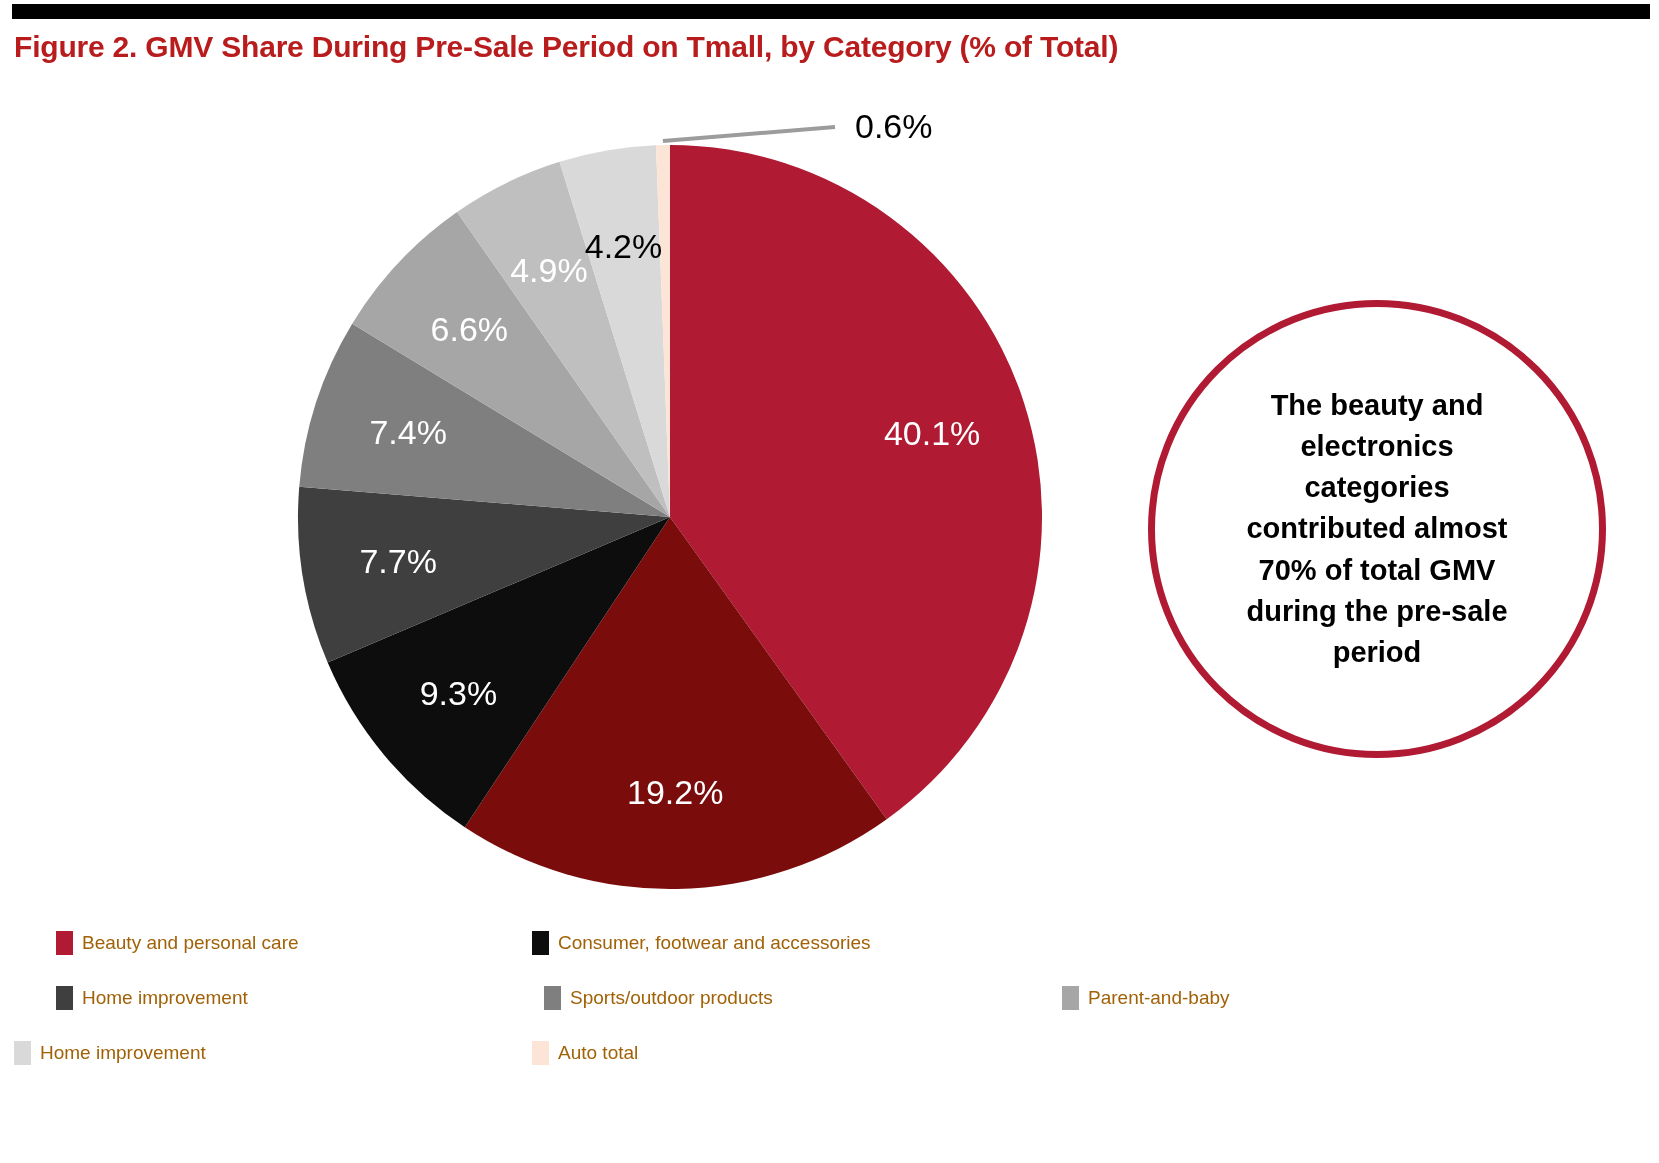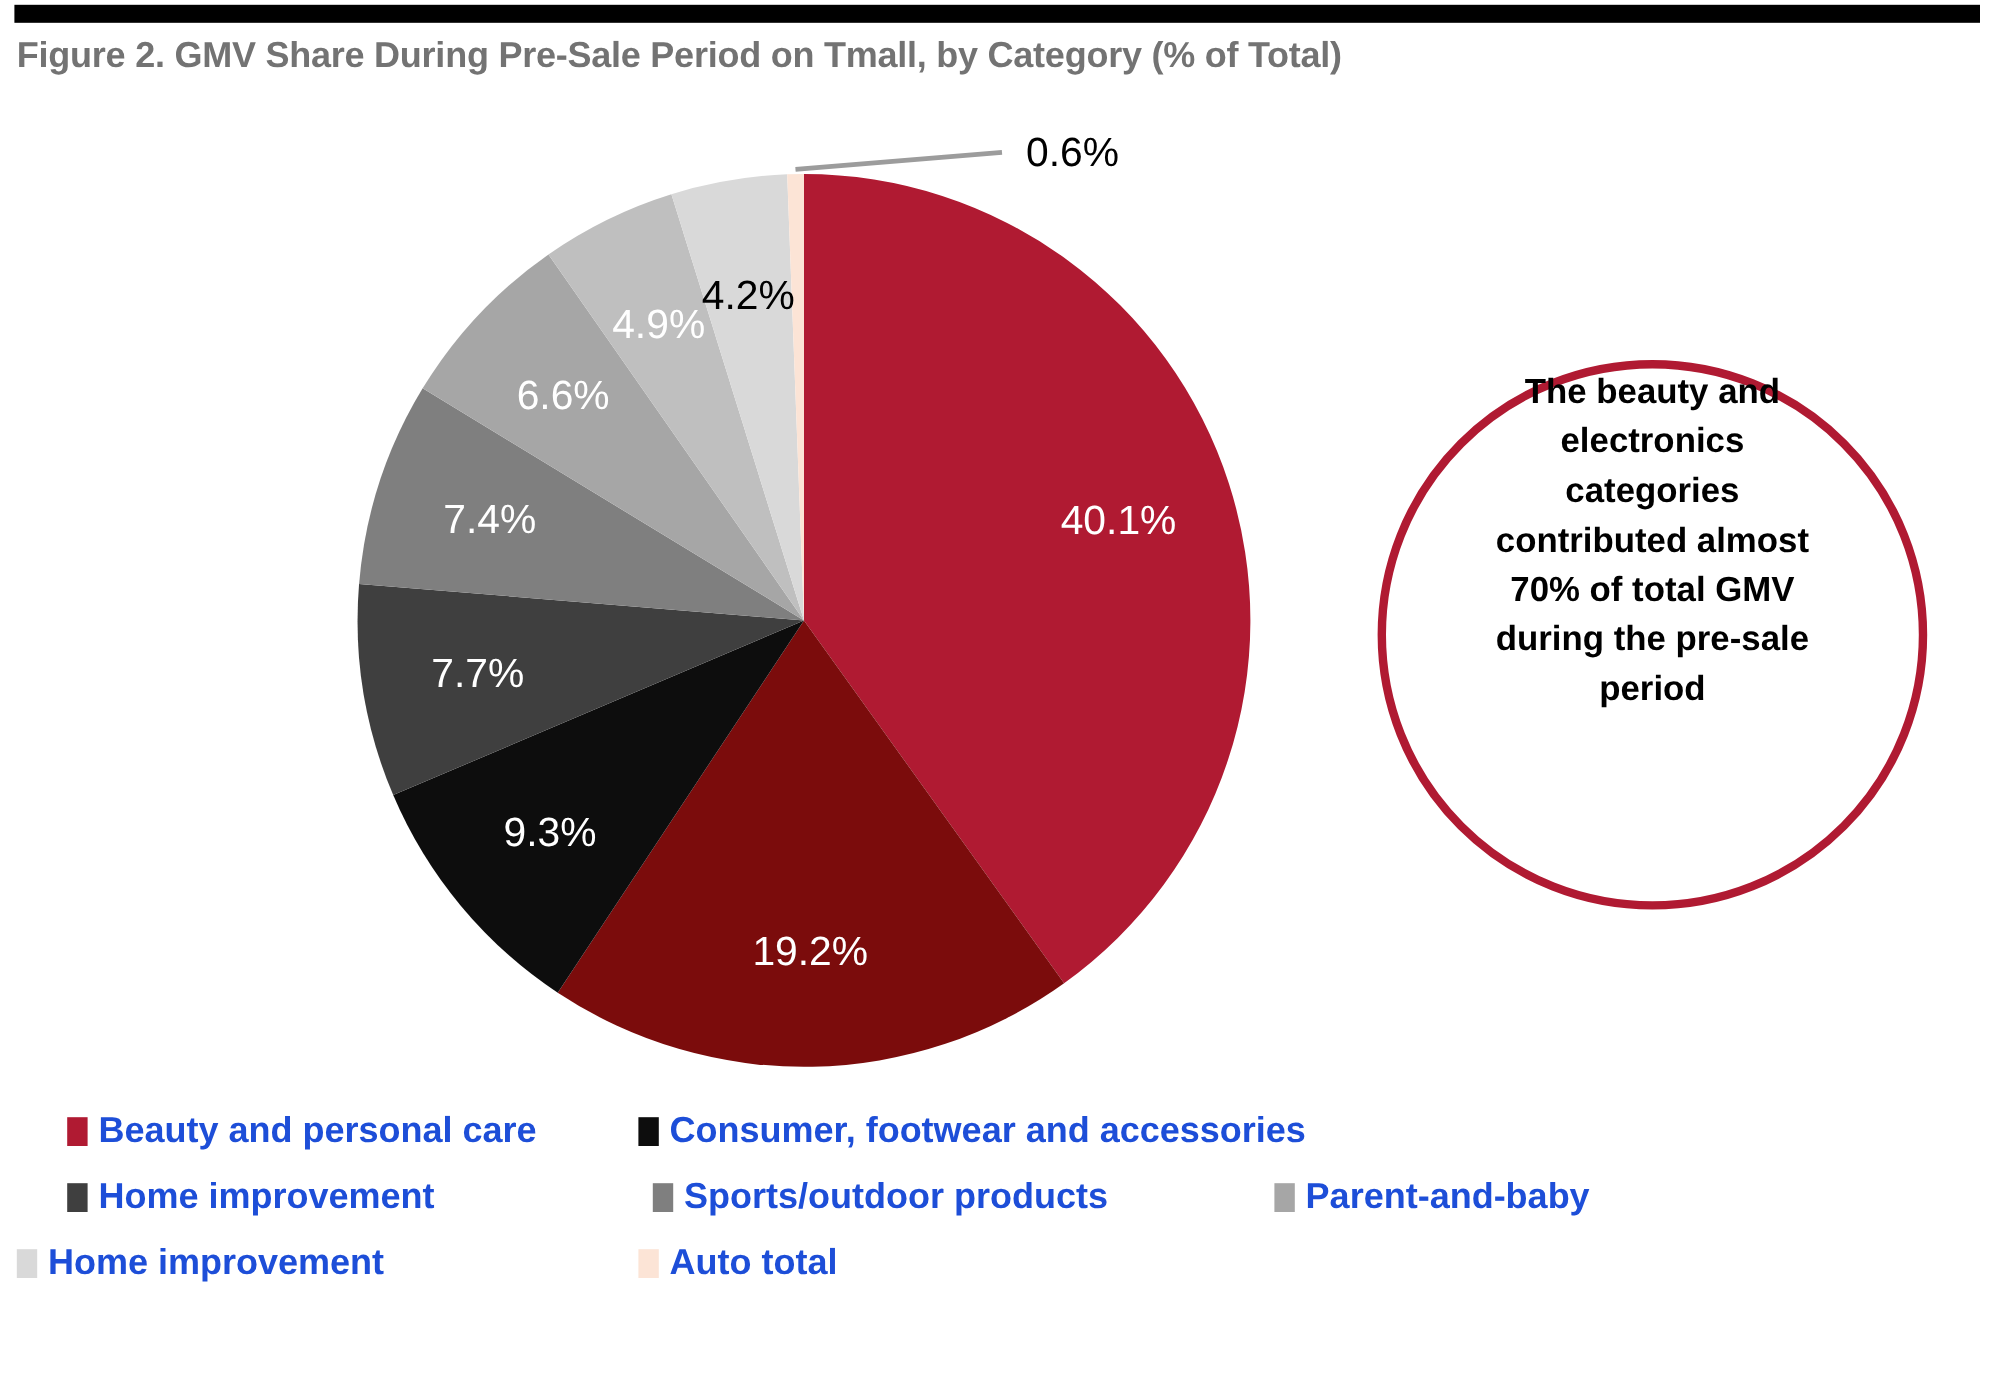--- a/index.html
+++ b/index.html
@@ -29,21 +29,21 @@
 
   
   #figure-title {
     position: absolute;
     left: 14px;
     top: 30px;
     width: 1600px;
     font-size: 30px;
     font-weight: bold;
     letter-spacing: -0.2px;
-    color: #737373;
+    color: #b91c1c;
     white-space: nowrap;
   }
 
   
   #plot-area {
     position: absolute;
     left: 0px;
     top: 90px;
     width: 1659px;
     height: 830px;
@@ -72,21 +72,21 @@
   #annotation-circle {
     position: absolute;
     left: 1148px;
     top: 300px;
     width: 458px;
     height: 458px;
     border: 7px solid #B01A32;
     border-radius: 50%;
     box-sizing: border-box;
     display: flex;
-    align-items: flex-start;
+    align-items: center;
     justify-content: center;
   }
   #annotation-text {
     width: 300px;
     text-align: center;
     font-size: 29px;
     font-weight: bold;
     line-height: 1.42;
     color: #000000;
   }
@@ -112,24 +112,23 @@
   .legend-item.col1 { width: 530px; padding-left: 56px; box-sizing: border-box; }
   .legend-item.col2 { width: 530px; padding-left: 14px; box-sizing: border-box; }
   .legend-item.col3 { width: 590px; padding-left: 2px;  box-sizing: border-box; }
   .legend-swatch {
     width: 17px;
     height: 24px;
     flex: 0 0 auto;
     margin-right: 9px;
   }
   .legend-text {
-    font-size: 30px;
-    color: #1d4ed8;
+    font-size: 19px;
+    color: #a16207;
     line-height: 1;
-    font-weight: bold;
   }
 </style>
 </head>
 <body>
 
 <div id="top-rule"></div>
 
 <div id="figure-title">Figure 2. GMV Share During Pre-Sale Period on Tmall, by Category (% of Total)</div>
 
 <div id="plot-area">

